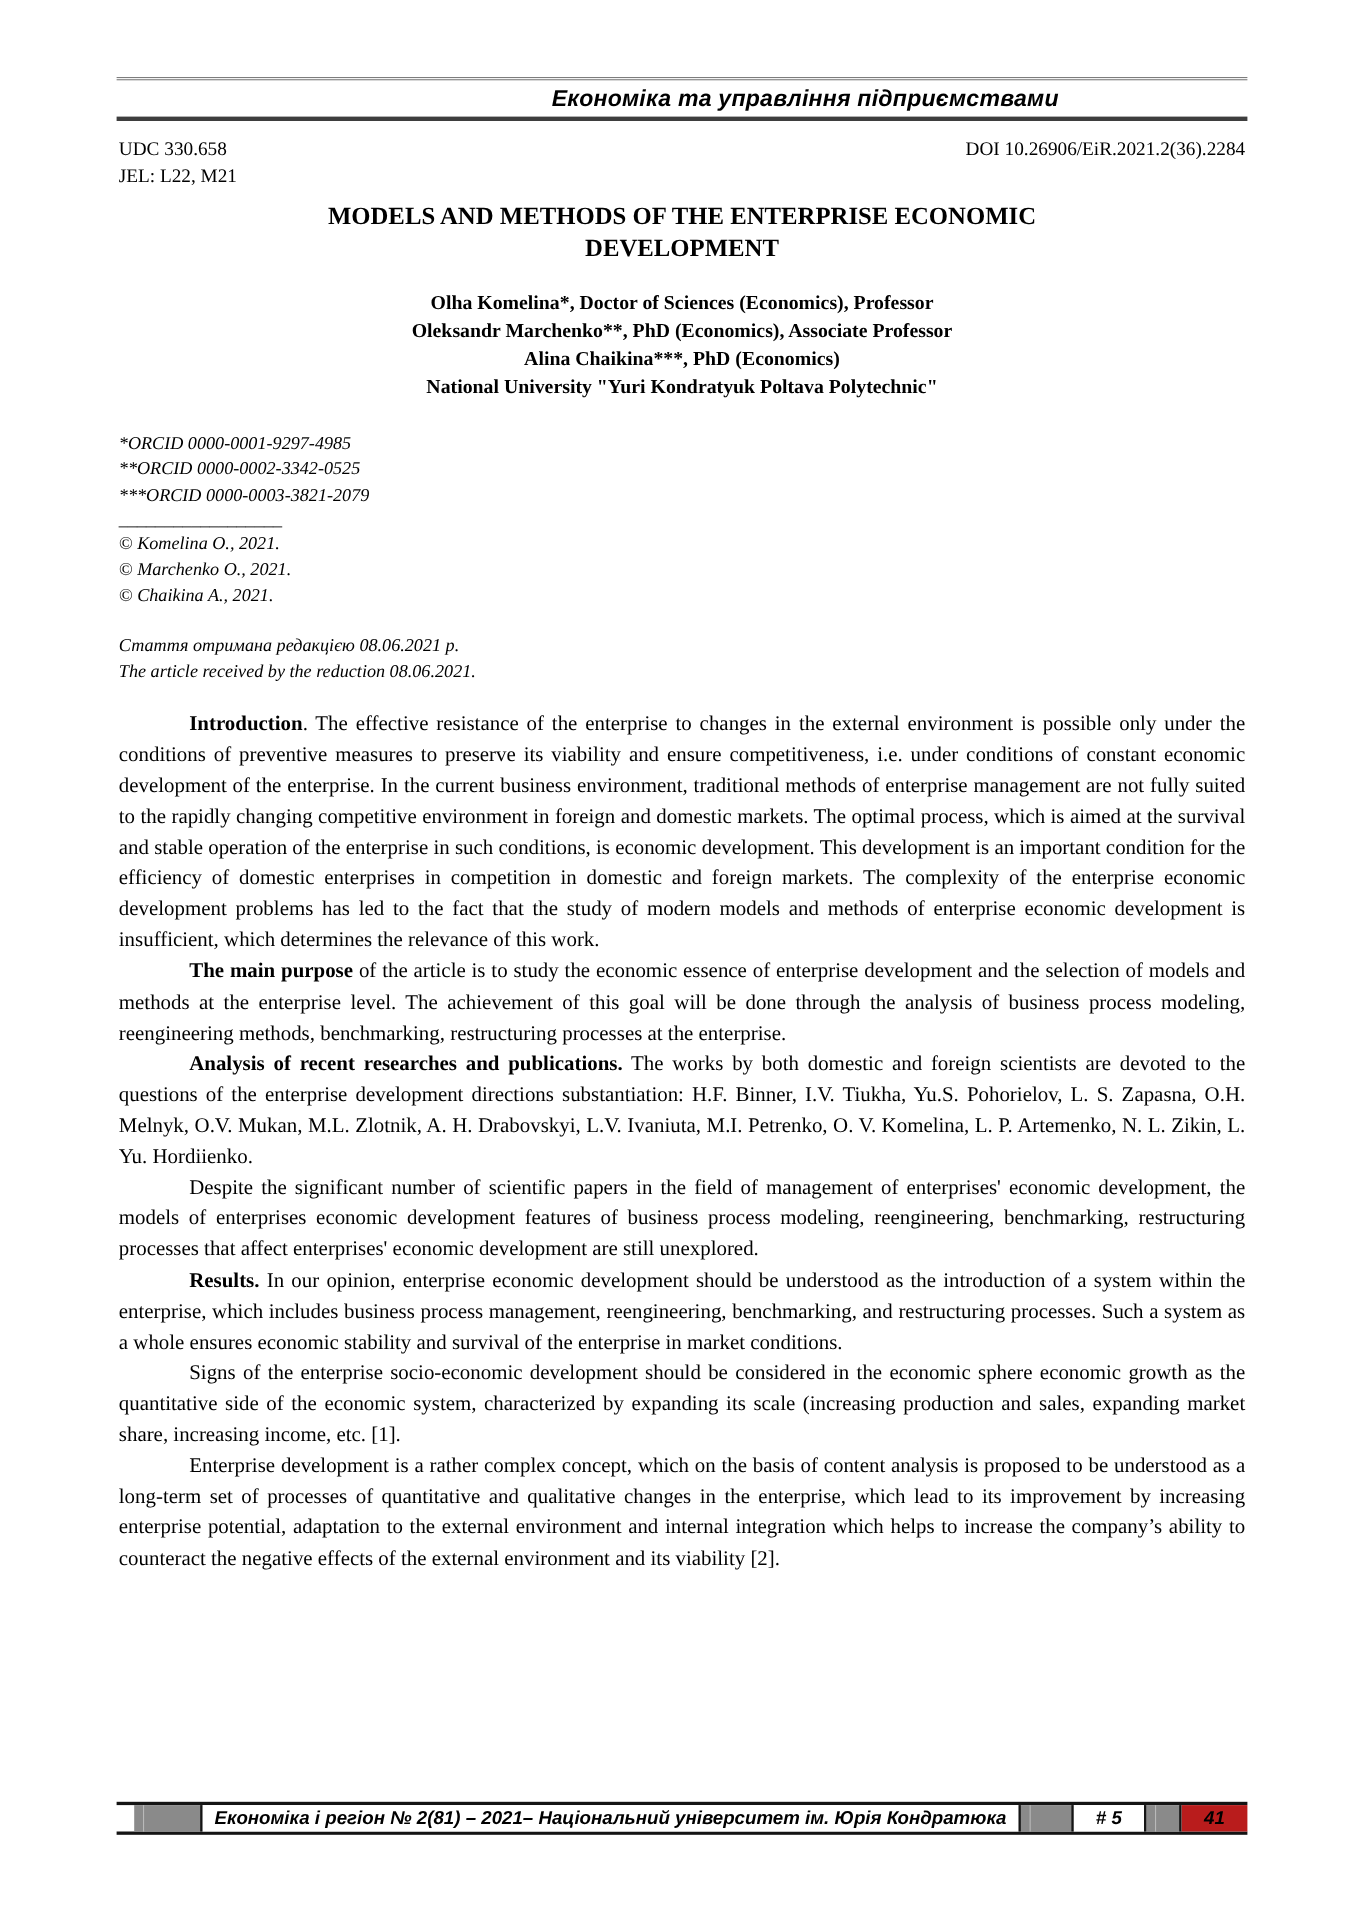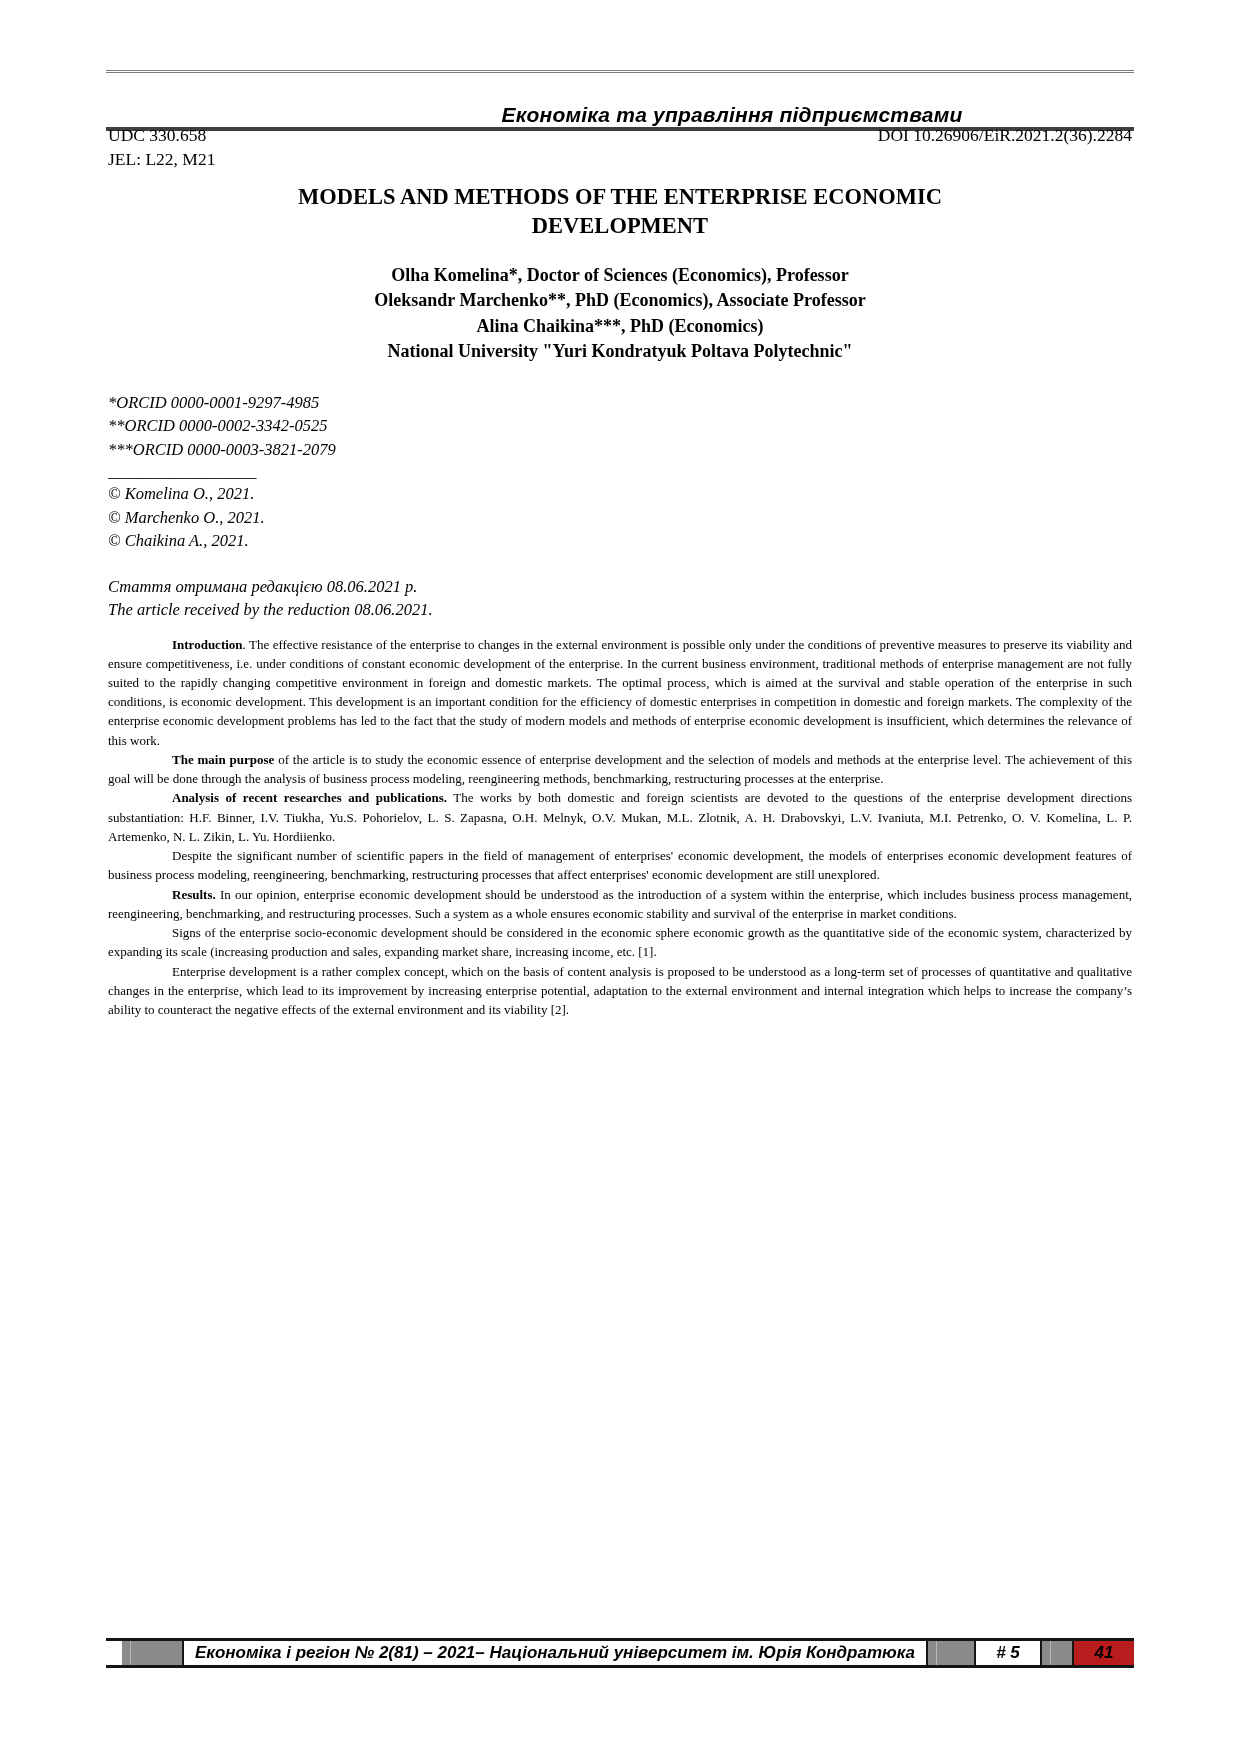--- a/index.html
+++ b/index.html
@@ -7,24 +7,24 @@
     width: 1240px; height: 1754px;
     font-family: "Liberation Serif", serif;
     color: #000;
     position: relative;
     overflow: hidden;
   }
 
   
   .header-bar {
     position: absolute; left: 106px; right: 106px; top: 70px;
-    height: 61px; box-sizing: border-box;
+    height: 40px; box-sizing: border-box;
     border-top: 3px double #7d7d7d;
     border-bottom: 4px solid #3e3e3e;
-    display: flex; align-items: flex-end;
+    display: flex; align-items: center;
   }
   .hb-gray {
     width: 222px; background: #8a8a8a;
     border-right: 2px solid #6f6f6f;
     position: relative;
   }
   .hb-gray::before {
     content: ""; position: absolute; left: 22px; top: 0; bottom: 0;
     width: 1px; background: #b9b9b9;
   }
@@ -63,21 +63,21 @@
     margin-top: 2px; font-size: 16.5px; line-height: 1.1;
     letter-spacing: 0;
   }
   .copyright-block {
     margin-top: 1px; font-style: italic; font-size: 16.5px; line-height: 1.42;
   }
   .received-block {
     margin-top: 22px; font-style: italic; font-size: 16.5px; line-height: 1.42;
   }
   .body-text {
-    margin-top: 13px; font-size: 13px; line-height: 1.48;
+    margin-top: 23px; font-size: 19px; line-height: 1.48;
     text-align: justify;
   }
   .body-text p { margin: 0; text-indent: 64px; }
   .lead { font-weight: 700; }
 
   
   .footer-bar {
     position: absolute; left: 106px; right: 106px; top: 1638px;
     height: 30px; box-sizing: border-box;
     border-top: 3px solid #141414;

